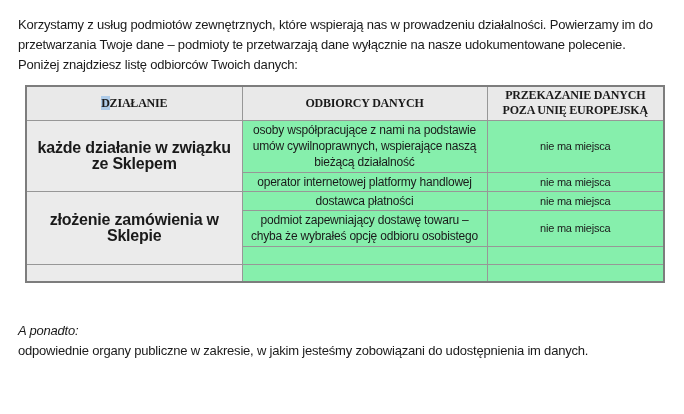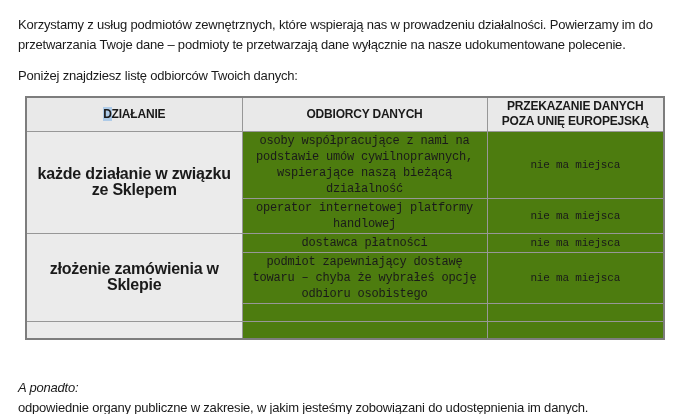--- a/index.html
+++ b/index.html
@@ -14,21 +14,21 @@
     font-family: "Liberation Sans", sans-serif;
     color: #1a1a1a;
     font-size: 13px;
     letter-spacing: -0.2px;
   }
   .page { padding: 12px 2px 0 18px; }
 
   p { margin: 0; }
   .intro-para { margin-top: 3px; line-height: 20px; }
   .intro-para .line { display: block; white-space: nowrap; }
-  .list-intro { margin-top: 11px; line-height: 20px; white-space: nowrap; }
+  .list-intro { line-height: 20px; white-space: nowrap; }
 
   table.recipients {
     margin: 10px 0 0 7px;
     border-collapse: collapse;
     table-layout: fixed;
     width: 638px;
     border: 2px solid var(--border-outer, #7d7d7d);
   }
   table.recipients th,
   table.recipients td {
@@ -45,28 +45,27 @@
     line-height: 15px;
   }
   table.recipients th .hline { display: block; white-space: nowrap; }
   td.action-cell {
     background: var(--action-col-bg, #ebebeb);
     font-weight: bold;
     font-size: 16px;
     line-height: 16px;
   }
   td.recipient-cell, td.transfer-cell {
-    background: #4d7c0f;
+    background: #86efac;
     font-size: 12px;
     line-height: 16px;
-    font-family: Liberation Mono, monospace;
   }
   td.transfer-cell { font-size: 11px; }
 
-  tr.h34 { height: 34px; }
+  tr.h34 { height: 34px; font-family: Liberation Serif, serif; }
   tr.h52 { height: 52px; }
   tr.h19 { height: 19px; }
   tr.h18 { height: 18px; }
   tr.h36 { height: 36px; }
 
   .sel { background: var(--selection, #aecbe8); }
 
   .outro-heading { margin-top: 38px; line-height: 20px; font-style: italic; }
   .outro-para { margin-top: 0; line-height: 20px; white-space: nowrap; }
 </style>

